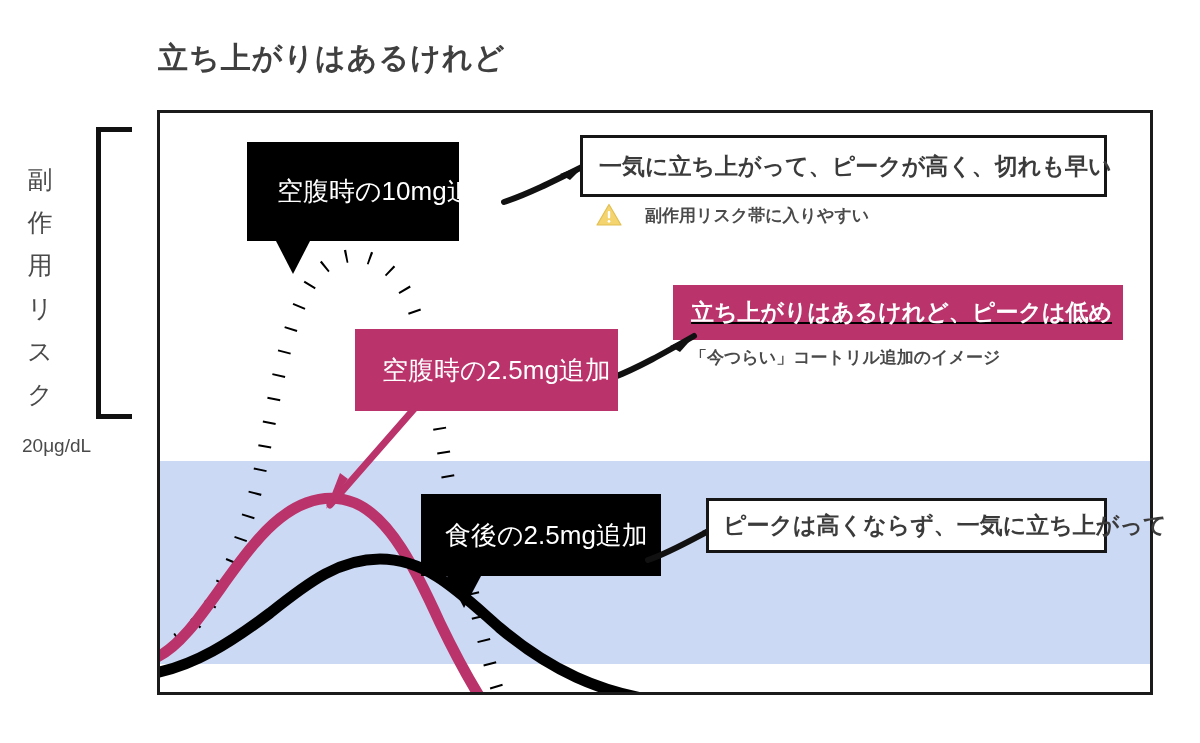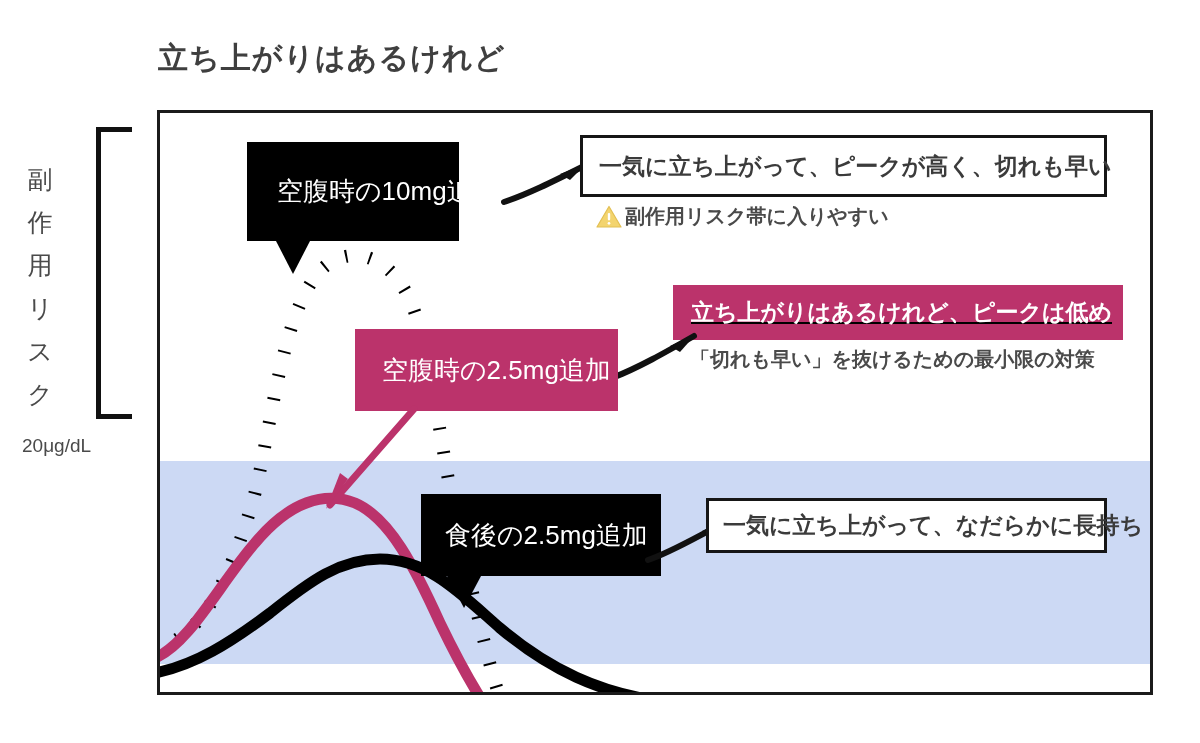--- a/index.html
+++ b/index.html
@@ -82,22 +82,22 @@
     white-space:nowrap;
   }
   .descbox-text{font-size:23px;font-weight:bold;color:#3b3b3b;}
   .descbox-pink{
     position:absolute;background:#bb336b;border:none;
     display:flex;align-items:center;white-space:nowrap;text-decoration:underline;
   }
   .descbox-pink .descbox-text{color:#ffffff;}
   .subnote{
     position:absolute;
-    font-size:20px;font-weight:bold;color:#4a4a4a;
-    white-space:nowrap;display:flex;align-items:center;gap:3px;
+    font-size:17px;font-weight:bold;color:#4a4a4a;
+    white-space:nowrap;display:flex;align-items:center;gap:23px;
   }
   .warn-icon{display:inline-block;width:26px;height:24px;}
 </style>
 </head>
 <body>
 
 <div class="page">
 
   <div class="title">立ち上がりはあるけれど</div>
 
@@ -155,21 +155,21 @@
       </svg>
     </span>
     <span>副作用リスク帯に入りやすい</span>
   </div>
 
   <div class="descbox-pink" style="left:673px;top:285px;width:432px;height:55px;padding-left:18px;">
     <span class="descbox-text">立ち上がりはあるけれど、ピークは低め</span>
   </div>
 
   <div class="subnote" style="left:690px;top:346px;">
-    <span>「切れも早い」を抜けるための最小限の対策</span>
+    <span>「今つらい」コートリル追加のイメージ</span>
   </div>
 
   <svg style="position:absolute;left:608px;top:330px;width:92px;height:54px;">
     <path d="M 4,48 C 30,38 58,22 86,6" stroke="#111111" stroke-width="6" fill="none" stroke-linecap="round"></path>
     <path d="M 62,16 L 88,4 L 72,22 Z" fill="#111111"></path>
   </svg>
 
   <div class="callout callout-pink" style="left:355px;top:329px;width:263px;height:82px;padding-left:27px;">
     <span class="callout-text">空腹時の2.5mg追加</span>
   </div>
@@ -183,17 +183,17 @@
     <span class="callout-text">食後の2.5mg追加</span>
   </div>
   <div class="tail-down" style="left:447px;top:576px;border-top:32px solid #000000;"></div>
 
   <svg style="position:absolute;left:644px;top:516px;width:88px;height:50px;">
     <path d="M 4,44 C 28,36 54,20 82,6" stroke="#111111" stroke-width="6" fill="none" stroke-linecap="round"></path>
     <path d="M 58,15 L 84,4 L 68,21 Z" fill="#111111"></path>
   </svg>
 
   <div class="descbox" style="left:706px;top:498px;width:401px;height:55px;padding-left:14px;">
-    <span class="descbox-text">一気に立ち上がって、なだらかに長持ち</span>
+    <span class="descbox-text">ピークは高くならず、一気に立ち上がって</span>
   </div>
 
 
 </div>
 
 </body></html>

